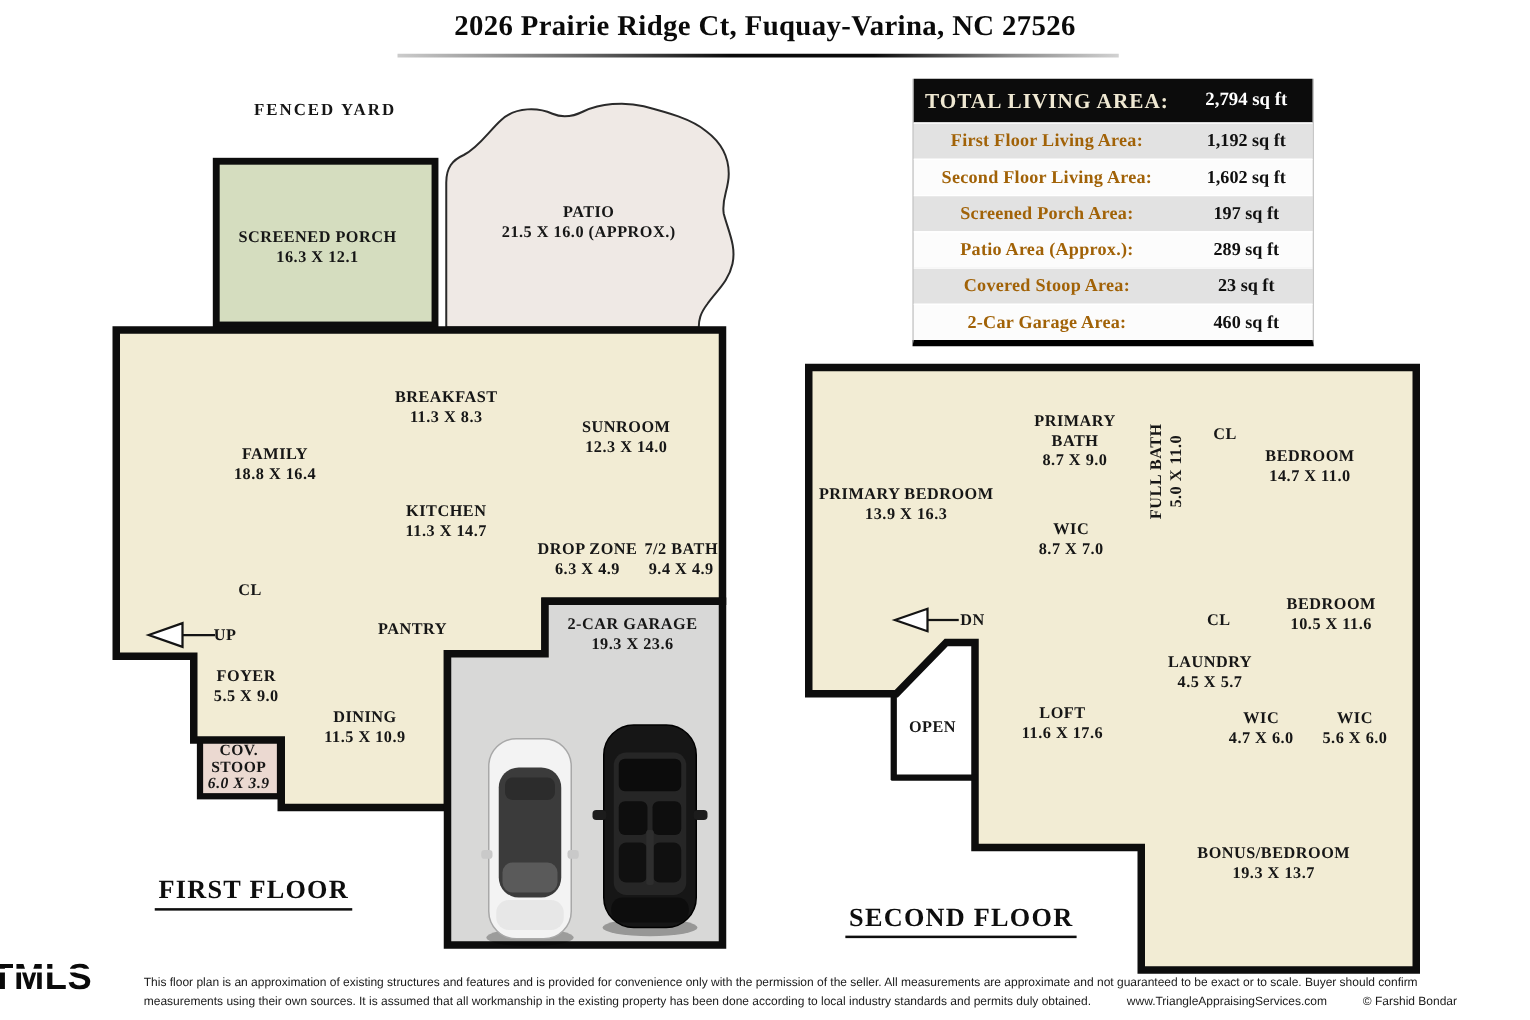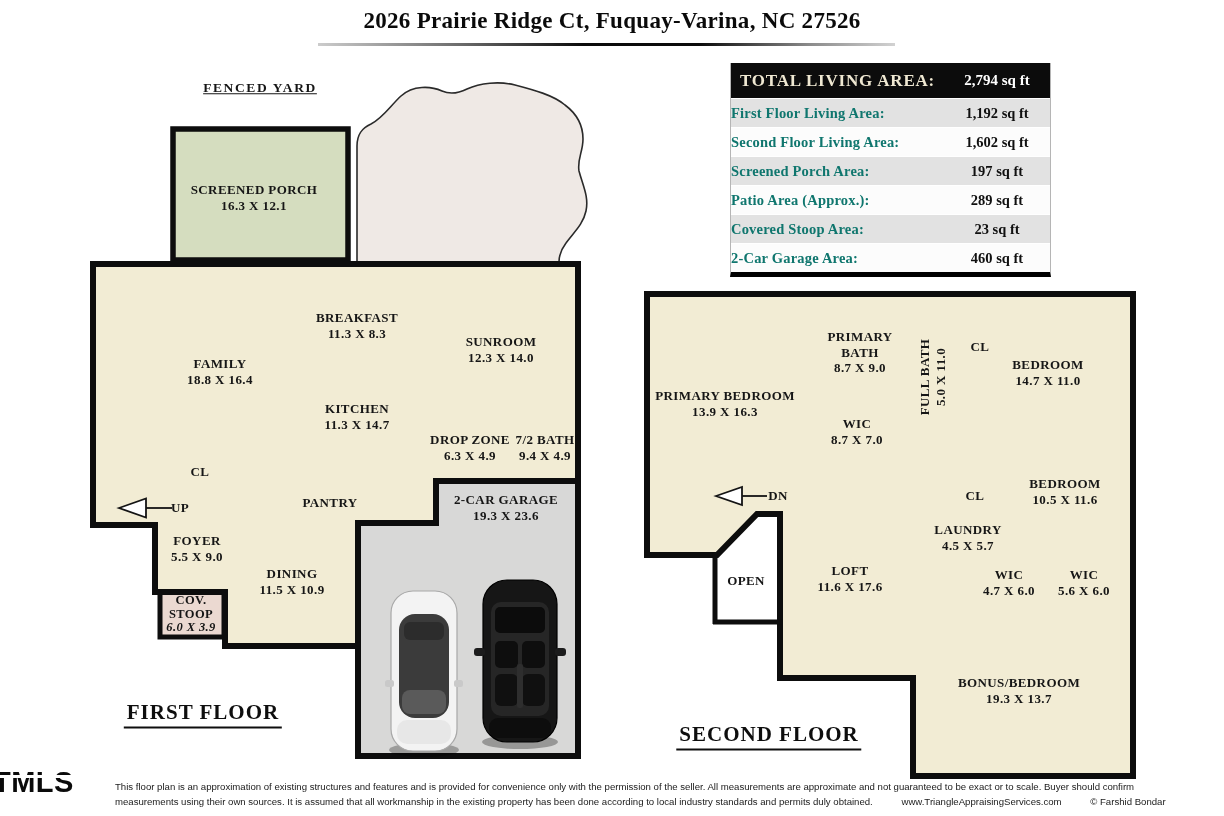--- a/index.html
+++ b/index.html
@@ -15,36 +15,36 @@
   
   .lbl{position:absolute;transform:translate(-50%,-50%);text-align:center;
        font:bold 13px/15.5px "Liberation Serif",serif;letter-spacing:.4px;color:#161616;
        white-space:nowrap;z-index:5;}
   .lbl .nm,.lbl .dm{display:block;}
   .wrap{white-space:normal;width:86px;}
   .wrap .dm{white-space:nowrap;margin:0 -26px;}
   .stoopw{white-space:normal;width:60px;font-size:12.5px;line-height:13.5px;}
   .stoopw .dm{white-space:nowrap;margin:0 -8px;font-style:italic;}
   .vert{transform:translate(-50%,-50%) rotate(-90deg);}
-  .yard{letter-spacing:1.6px;font-size:13.5px;text-decoration:underline;}
+  .yard{letter-spacing:1.6px;font-size:13.5px;}
   .floor-label{position:absolute;transform:translate(-50%,-50%);
        font:bold 21px "Liberation Serif",serif;letter-spacing:1px;color:#0e0e0e;
        border-bottom:2.5px solid #0e0e0e;padding:0 3px 2px 3px;white-space:nowrap;z-index:5;}
 
   
   .area-table{position:absolute;left:730px;top:63px;width:319px;
               border-left:1px solid #b5b5b5;border-right:1px solid #b5b5b5;
               border-bottom:5px solid #000;z-index:6;}
   .at-header{display:flex;align-items:center;height:35px;background:#0c0c0c;}
   .at-hlabel{flex:1;text-align:center;font:bold 17px "Liberation Serif",serif;
              letter-spacing:.8px;color:#efe8d2;}
   .at-hvalue{width:106px;text-align:center;font:bold 15px "Liberation Serif",serif;color:#ffffff;}
   .at-row{display:flex;align-items:center;height:28px;border-top:1.5px solid #fff;background:#fcfcfc;}
   .at-row.alt{background:#e2e2e2;}
-  .at-label{flex:1;font:bold 14.5px "Liberation Serif",serif;color:#0f766e;letter-spacing:.2px;}
+  .at-label{flex:1;text-align:center;font:bold 14.5px "Liberation Serif",serif;color:#a16207;letter-spacing:.2px;}
   .at-value{width:106px;text-align:center;font:bold 14.5px "Liberation Serif",serif;color:#101010;}
 
   
   .tmls{position:absolute;left:-7px;top:766px;font:700 29px "Liberation Sans",sans-serif;
         letter-spacing:.5px;color:#0a0a0a;z-index:4;}
   .tmls-cut{position:absolute;left:2px;right:-2px;top:9px;height:2.5px;background:#fff;}
   .disclaimer{position:absolute;left:73px;top:779px;width:1075px;
               font:400 9.6px/15px "Liberation Sans",sans-serif;color:#1a1a1a;z-index:4;margin-left:42px;}
   .dline{white-space:nowrap;}
   .dgap{margin-left:26px;}
@@ -143,20 +143,24 @@
 
   <div class="lbl yard" style="left:260px;top:88px">
     <span class="nm">FENCED YARD</span>
     </div>
 
   <div class="lbl" style="left:254px;top:197px">
     <span class="nm">SCREENED PORCH</span>
     <span class="dm">16.3 X 12.1</span>
     </div>
 
+  <div class="lbl" style="left:471px;top:177px">
+    <span class="nm">PATIO</span>
+    <span class="dm">21.5 X 16.0 (APPROX.)</span>
+    </div>
 
   <div class="lbl" style="left:357px;top:325px">
     <span class="nm">BREAKFAST</span>
     <span class="dm">11.3 X 8.3</span>
     </div>
 
   <div class="lbl" style="left:501px;top:349px">
     <span class="nm">SUNROOM</span>
     <span class="dm">12.3 X 14.0</span>
     </div>

